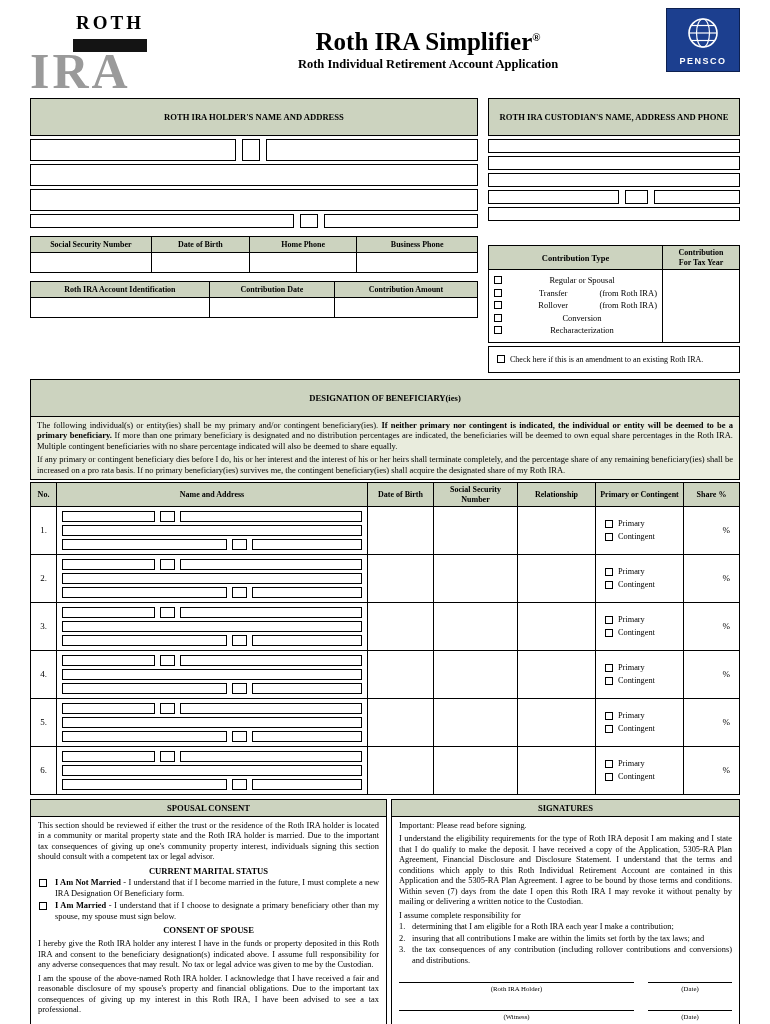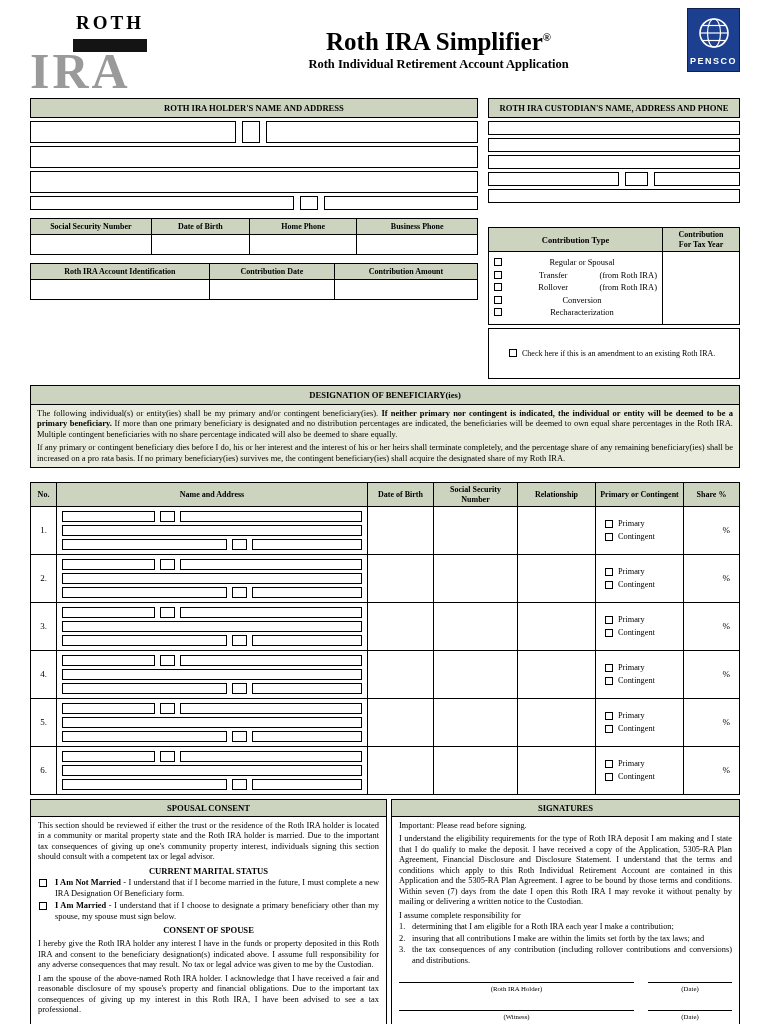--- a/index.html
+++ b/index.html
@@ -11,26 +11,26 @@
   .top-header { display:flex; align-items:flex-start; height:86px; margin-bottom:4px; }
   .logo { width:160px; padding-top:4px; }
   .logo-line1 { display:flex; align-items:center; gap:5px;flex-direction:column; }
   .logo-roth { font-weight:bold; font-size:19px; letter-spacing:3px; }
   .logo-bar { width:74px; height:13px; background:#141414; }
   .logo-ira { font-weight:bold; font-size:50px; line-height:44px; color:#9a9a9a; letter-spacing:3px; margin-top:-3px; }
   .title-block { flex:1; text-align:center; padding-top:20px; }
   .main-title { font-size:25px; font-weight:bold; }
   .main-title sup { font-size:11px; }
   .subtitle { font-size:12.5px; font-weight:bold; margin-top:1px; }
-  .pensco { width:53px; height:64px; background:#1c3f8f; display:flex; flex-direction:column; align-items:center; justify-content:flex-start; padding:5px 2px 3px; border:1px solid #0d2050; }
+  .pensco { width:74px; height:64px; background:#1c3f8f; display:flex; flex-direction:column; align-items:center; justify-content:flex-start; padding:5px 2px 3px; border:1px solid #0d2050; }
   .pensco svg { width:42px; height:40px; }
   .pensco-text { color:#fff; font-size:9px; font-weight:bold; letter-spacing:1.5px; font-family:"Liberation Sans","DejaVu Sans",sans-serif; margin-top:2px; }
 
   
-  .sec-bar { background:#ccd3bf; border:1px solid #000; text-align:center; font-weight:bold; font-size:8.6px; padding:4px 2px; }
+  .sec-bar { background:#ccd3bf; border:1px solid #000; text-align:center; font-weight:bold; font-size:8.6px; padding:13px 2px; }
   .cb { display:inline-block; width:8px; height:8px; border:1px solid #000; background:#fff; margin-right:5px; flex:none; }
   .ital { }
   .b { font-weight:bold; }
 
   
   .form-top { display:flex; gap:10px; }
   .col-left { width:448px; }
   .col-right { flex:1; }
   .frow { display:flex; gap:6px; margin-top:3px; }
   .ibox { border:1px solid #000; background:#fff; height:22px; }
@@ -44,27 +44,27 @@
   .a1{width:40%} .a2{width:28%} .a3{width:32%}
 
   .contrib { border:1px solid #000; margin-top:24px; }
   .contrib-head { display:flex; background:#ccd3bf; border-bottom:1px solid #000; }
   .contrib-head .ct { flex:1; border-right:1px solid #000; text-align:center; font-weight:bold; font-size:8.5px; display:flex; align-items:center; justify-content:center; }
   .contrib-head .cy { width:76px; text-align:center; font-weight:bold; font-size:8px; line-height:1.2; padding:2px 1px; }
   .contrib-body { display:flex; }
   .options { flex:1; border-right:1px solid #000; padding:4px 5px 5px; background:#fff; }
   .opt { display:flex; align-items:center; font-size:8.5px; height:12.5px;justify-content:space-between; }
   .taxyear-cell { width:76px; background:#fff; }
-  .amendment { border:1px solid #000; margin-top:3px; padding:20px; display:flex; align-items:center; font-size:8px; background:#fff; }
+  .amendment { border:1px solid #000; margin-top:3px; padding:8px; display:flex; align-items:center; font-size:8px; background:#fff; }
 
   
   .ben-section { margin-top:6px; }
   .ben-paras { border:1px solid #000; border-top:none; background:#e9ecdd; padding:3px 6px 4px; font-size:8.5px; line-height:1.24; text-align:justify; }
   .ben-paras .para2 { margin-top:3px; }
-  .ben-table { width:100%; border-collapse:collapse; table-layout:fixed; margin-top:14px; }
+  .ben-table { width:100%; border-collapse:collapse; table-layout:fixed; margin-top:2px; }
   .ben-table th { background:#ccd3bf; border:1px solid #000; font-size:8px; font-weight:bold; padding:2px 1px; line-height:1.15; text-align:center; }
   .ben-table td { border:1px solid #000; vertical-align:middle; background:#fff; }
   .ben-row td { height:45px; }
   .c-no { width:26px; text-align:center; font-size:9px; }
   .c-dob{width:66px} .c-ssn{width:84px} .c-rel{width:78px}
   .c-pc{width:88px; padding-left:9px;} .c-share{width:56px}
   .c-name { padding:4px 5px; }
   .nline { display:flex; gap:5px; margin-top:3px; }
   .nline:first-child { margin-top:0; }
   .nbox { border:1px solid #000; height:11px; background:#fff; }

